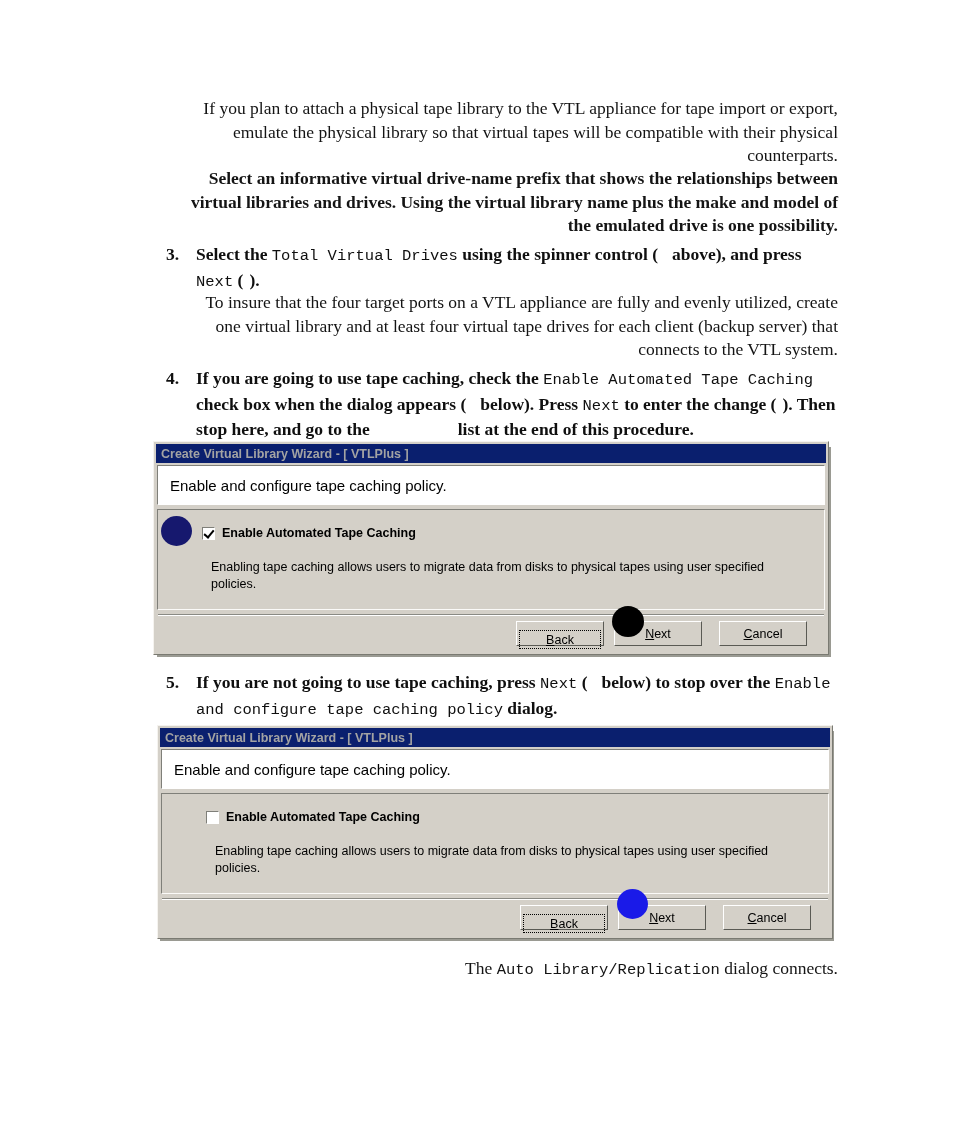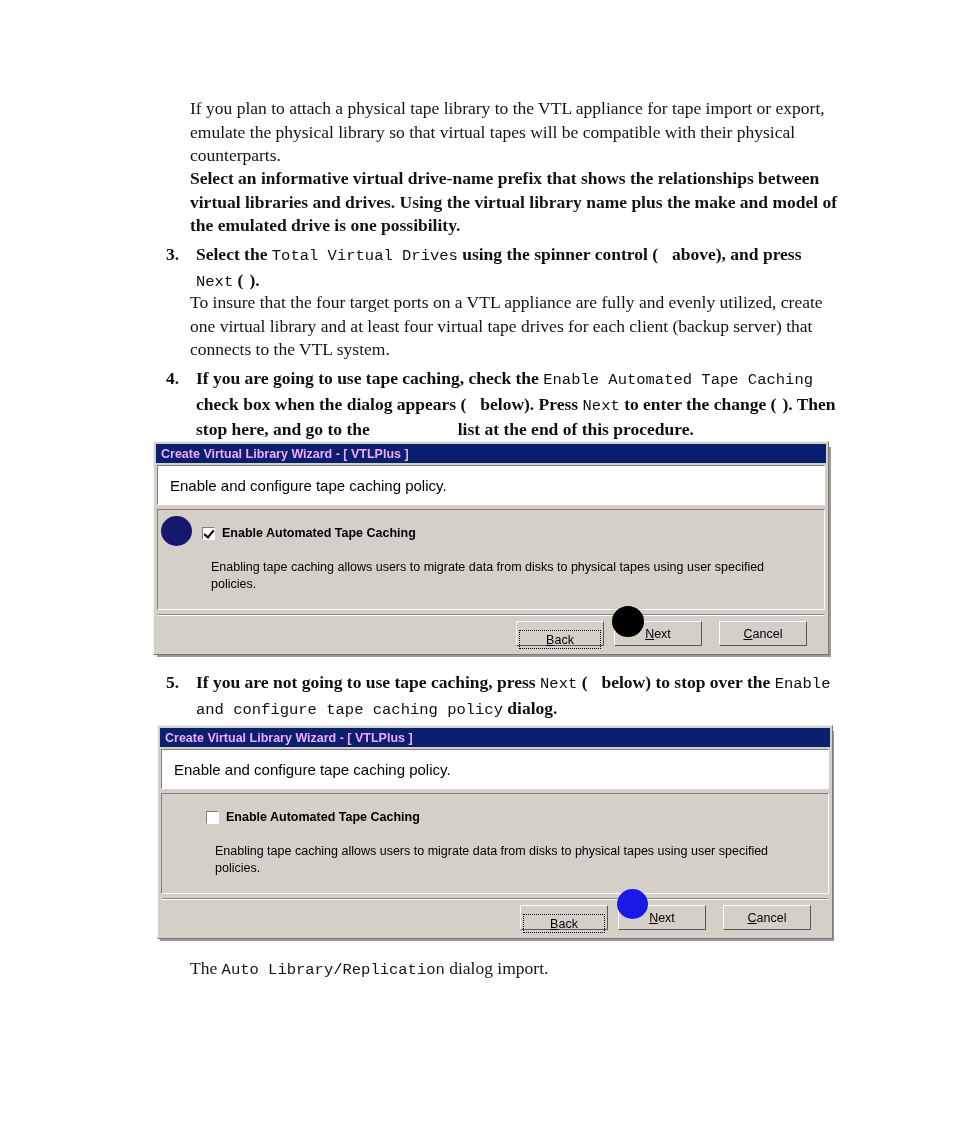--- a/index.html
+++ b/index.html
@@ -21,21 +21,21 @@
     position: absolute;
     left: 0; top: 0;
     width: 954px;
   }
   .para {
     position: absolute;
     font-family: "Liberation Serif", serif;
     font-size: 17.5px;
     line-height: 23.5px;
     color: #141414;
-    text-align: left;
+    text-align: right;
   }
   .para.indent { left: 190px; width: 648px; }
 
   .listitem {
     position: absolute;
     left: 166px;
     width: 675px;
     font-family: "Liberation Serif", serif;
     font-size: 17.5px;
     line-height: 23.5px;
@@ -82,21 +82,21 @@
     position: absolute;
     left: 2px; top: 2px;
     height: 19px;
     background: #0a1f6e;
     display: flex;
     align-items: center;
     box-sizing: border-box;
     padding-left: 5px;
   }
   .titlebar-text {
-    color: #f0abfc;
+    color: #a3a3a3;
     font-family: "Liberation Sans", sans-serif;
     font-size: 12.5px;
     font-weight: bold;
     letter-spacing: 0px;
     white-space: nowrap;
     text-align: right;
   }
   .header-panel {
     position: absolute;
     background: #ffffff;
@@ -230,21 +230,21 @@
   </div>
 
   <div class="listitem" style="top:671px;">
     <span class="num">5.</span>
     <span class="body">
       <span>If you are not going to use tape caching, press </span><span class="mono">Next</span><span> (</span><span class="gap"></span><span>below) to stop over the </span><span class="mono">Enable and configure tape caching policy</span><span> dialog.</span>
     </span>
   </div>
 
   <div class="para indent" style="top:957px;">
-    <span>The </span><span class="mono">Auto Library/Replication</span><span> dialog import.</span>
+    <span>The </span><span class="mono">Auto Library/Replication</span><span> dialog connects.</span>
   </div>
 
 </div>
 
 <div class="dialog-shadow" style="left:828px; top:447px; width:3px; height:210px;"></div>
 <div class="dialog-shadow" style="left:157px; top:654px; width:674px; height:3px;"></div>
 
 <div class="dialog" style="left:153px; top:441px; width:676px; height:214px;">
 
   <div class="titlebar" style="width:670px;">

